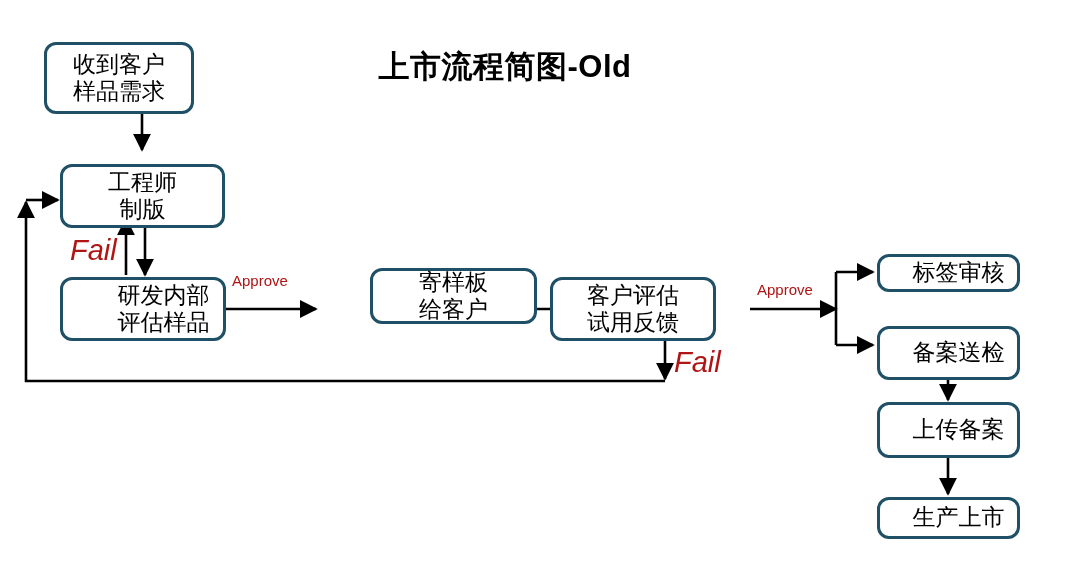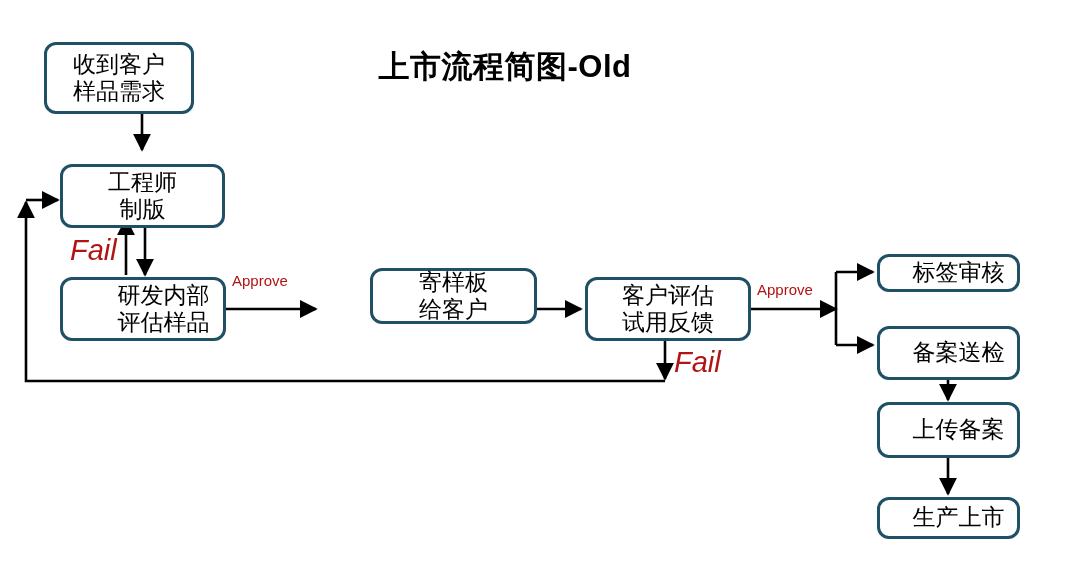--- a/index.html
+++ b/index.html
@@ -118,21 +118,21 @@
 
   <div class="node" style="left:60px; top:164px; width:165px; height:64px;">工程师
 制版</div>
 
   <div class="node" style="left:60px; top:277px; width:166px; height:64px;padding-left:41px;">研发内部
 评估样品</div>
 
   <div class="node" style="left:322px; top:268px; width:167px; height:56px;margin-left:48px;">寄样板
 给客户</div>
 
-  <div class="node" style="left:585px; top:277px; width:166px; height:64px;">客户评估
+  <div class="node" style="left:550px; top:277px; width:166px; height:64px;">客户评估
 试用反馈</div>
 
   <div class="node one-line" style="left:877px; top:254px; width:143px; height:38px;">标签审核</div>
 
   <div class="node one-line" style="left:877px; top:326px; width:143px; height:54px;">备案送检</div>
 
   <div class="node one-line" style="left:877px; top:402px; width:143px; height:56px;">上传备案</div>
 
   <div class="node one-line" style="left:877px; top:497px; width:143px; height:42px;">生产上市</div>
 

